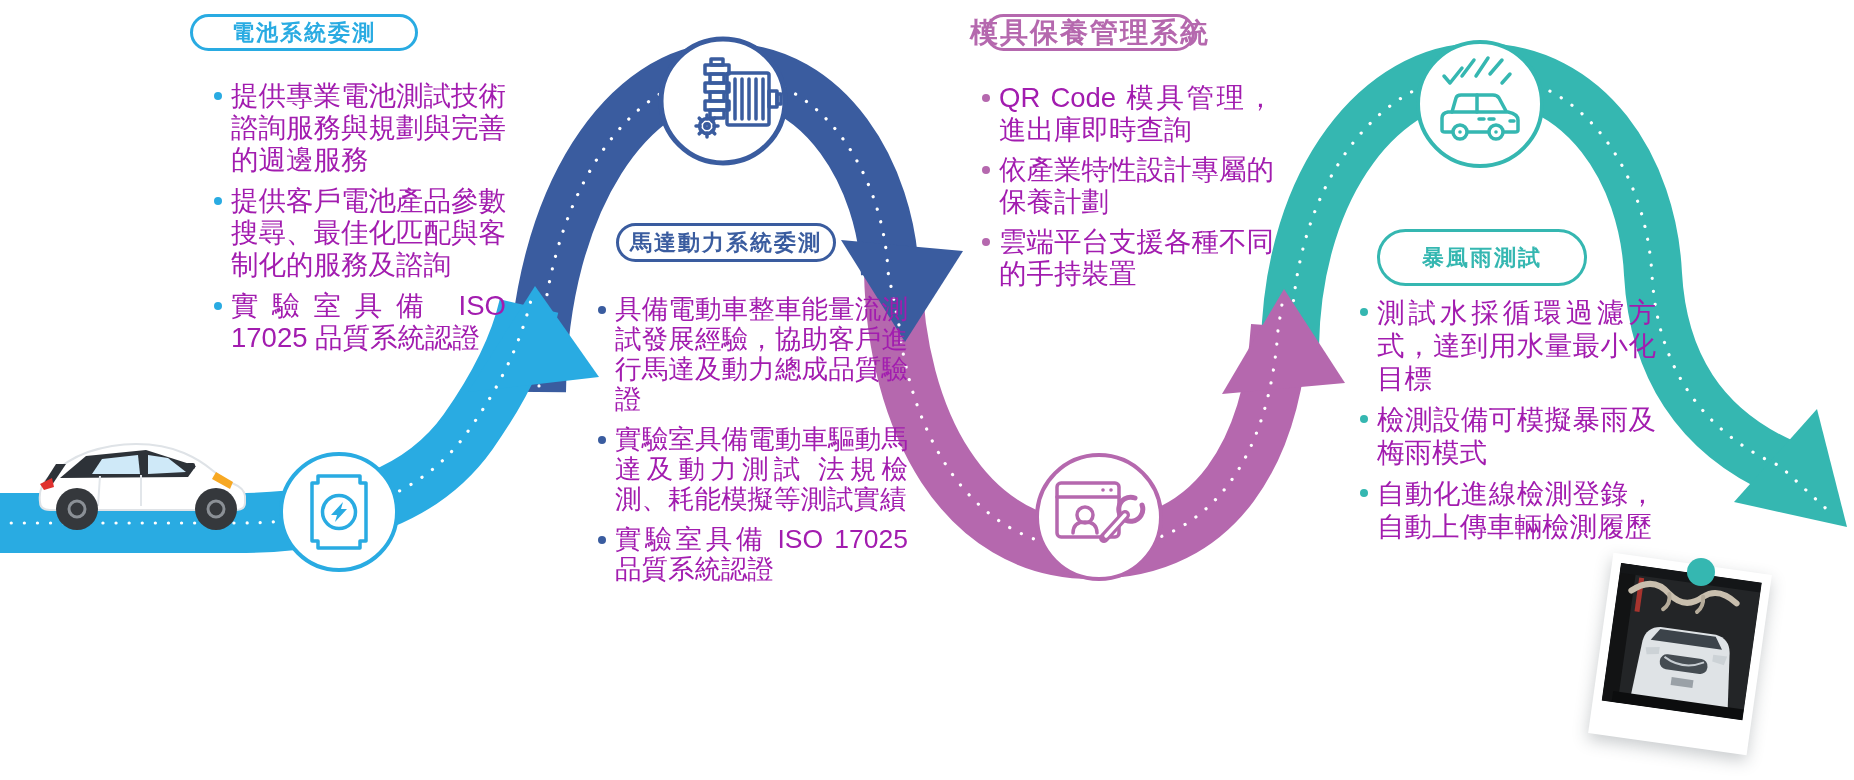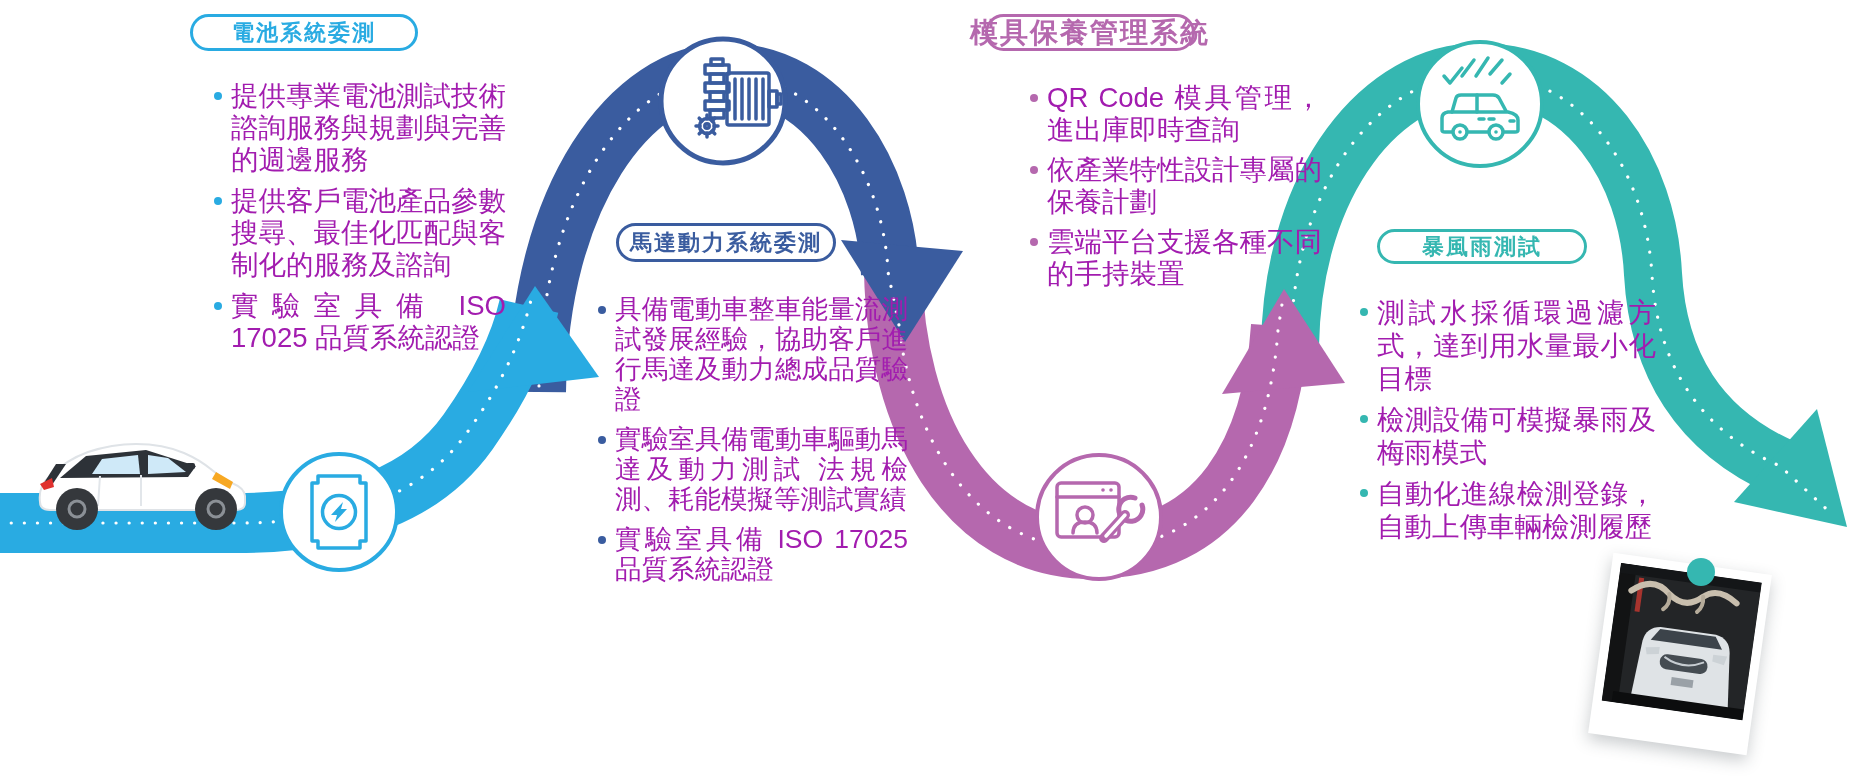--- a/index.html
+++ b/index.html
@@ -163,27 +163,27 @@
   </ul>
 
   <div class="pill motor" style="left:616px;top:223px;width:220px;height:39px;">馬達動力系統委測</div>
   <ul class="bullets motor" style="left:598px;top:294px;width:310px;">
     <li>具備電動車整車能量流測試發展經驗，協助客戶進行馬達及動力總成品質驗證</li>
     <li>實驗室具備電動車驅動馬達及動力測試 法規檢測、耗能模擬等測試實績</li>
     <li>實驗室具備 ISO 17025 品質系統認證</li>
   </ul>
 
   <div class="pill mold" style="left:985px;top:14px;width:210px;height:37px;font-size:28px;">模具保養管理系統</div>
-  <ul class="bullets mold" style="left:1030px;top:82px;width:292px;">
+  <ul class="bullets mold" style="left:982px;top:82px;width:292px;">
     <li>QR Code 模具管理，進出庫即時查詢</li>
     <li>依產業特性設計專屬的保養計劃</li>
     <li>雲端平台支援各種不同的手持裝置</li>
   </ul>
 
-  <div class="pill storm" style="left:1377px;top:229px;width:210px;height:35px;">暴風雨測試</div>
+  <div class="pill storm" style="left:1377px;top:229px;width:210px;height:57px;">暴風雨測試</div>
   <ul class="bullets storm" style="left:1360px;top:296px;width:296px;">
     <li>測試水採循環過濾方式，達到用水量最小化目標</li>
     <li>檢測設備可模擬暴雨及梅雨模式</li>
     <li>自動化進線檢測登錄，自動上傳車輛檢測履歷</li>
   </ul>
 
   <div class="polaroid">
     <div class="photo">
       <svg width="142" height="139" viewBox="0 0 142 139">
         <rect x="0" y="0" width="142" height="139" fill="#232527"></rect>

